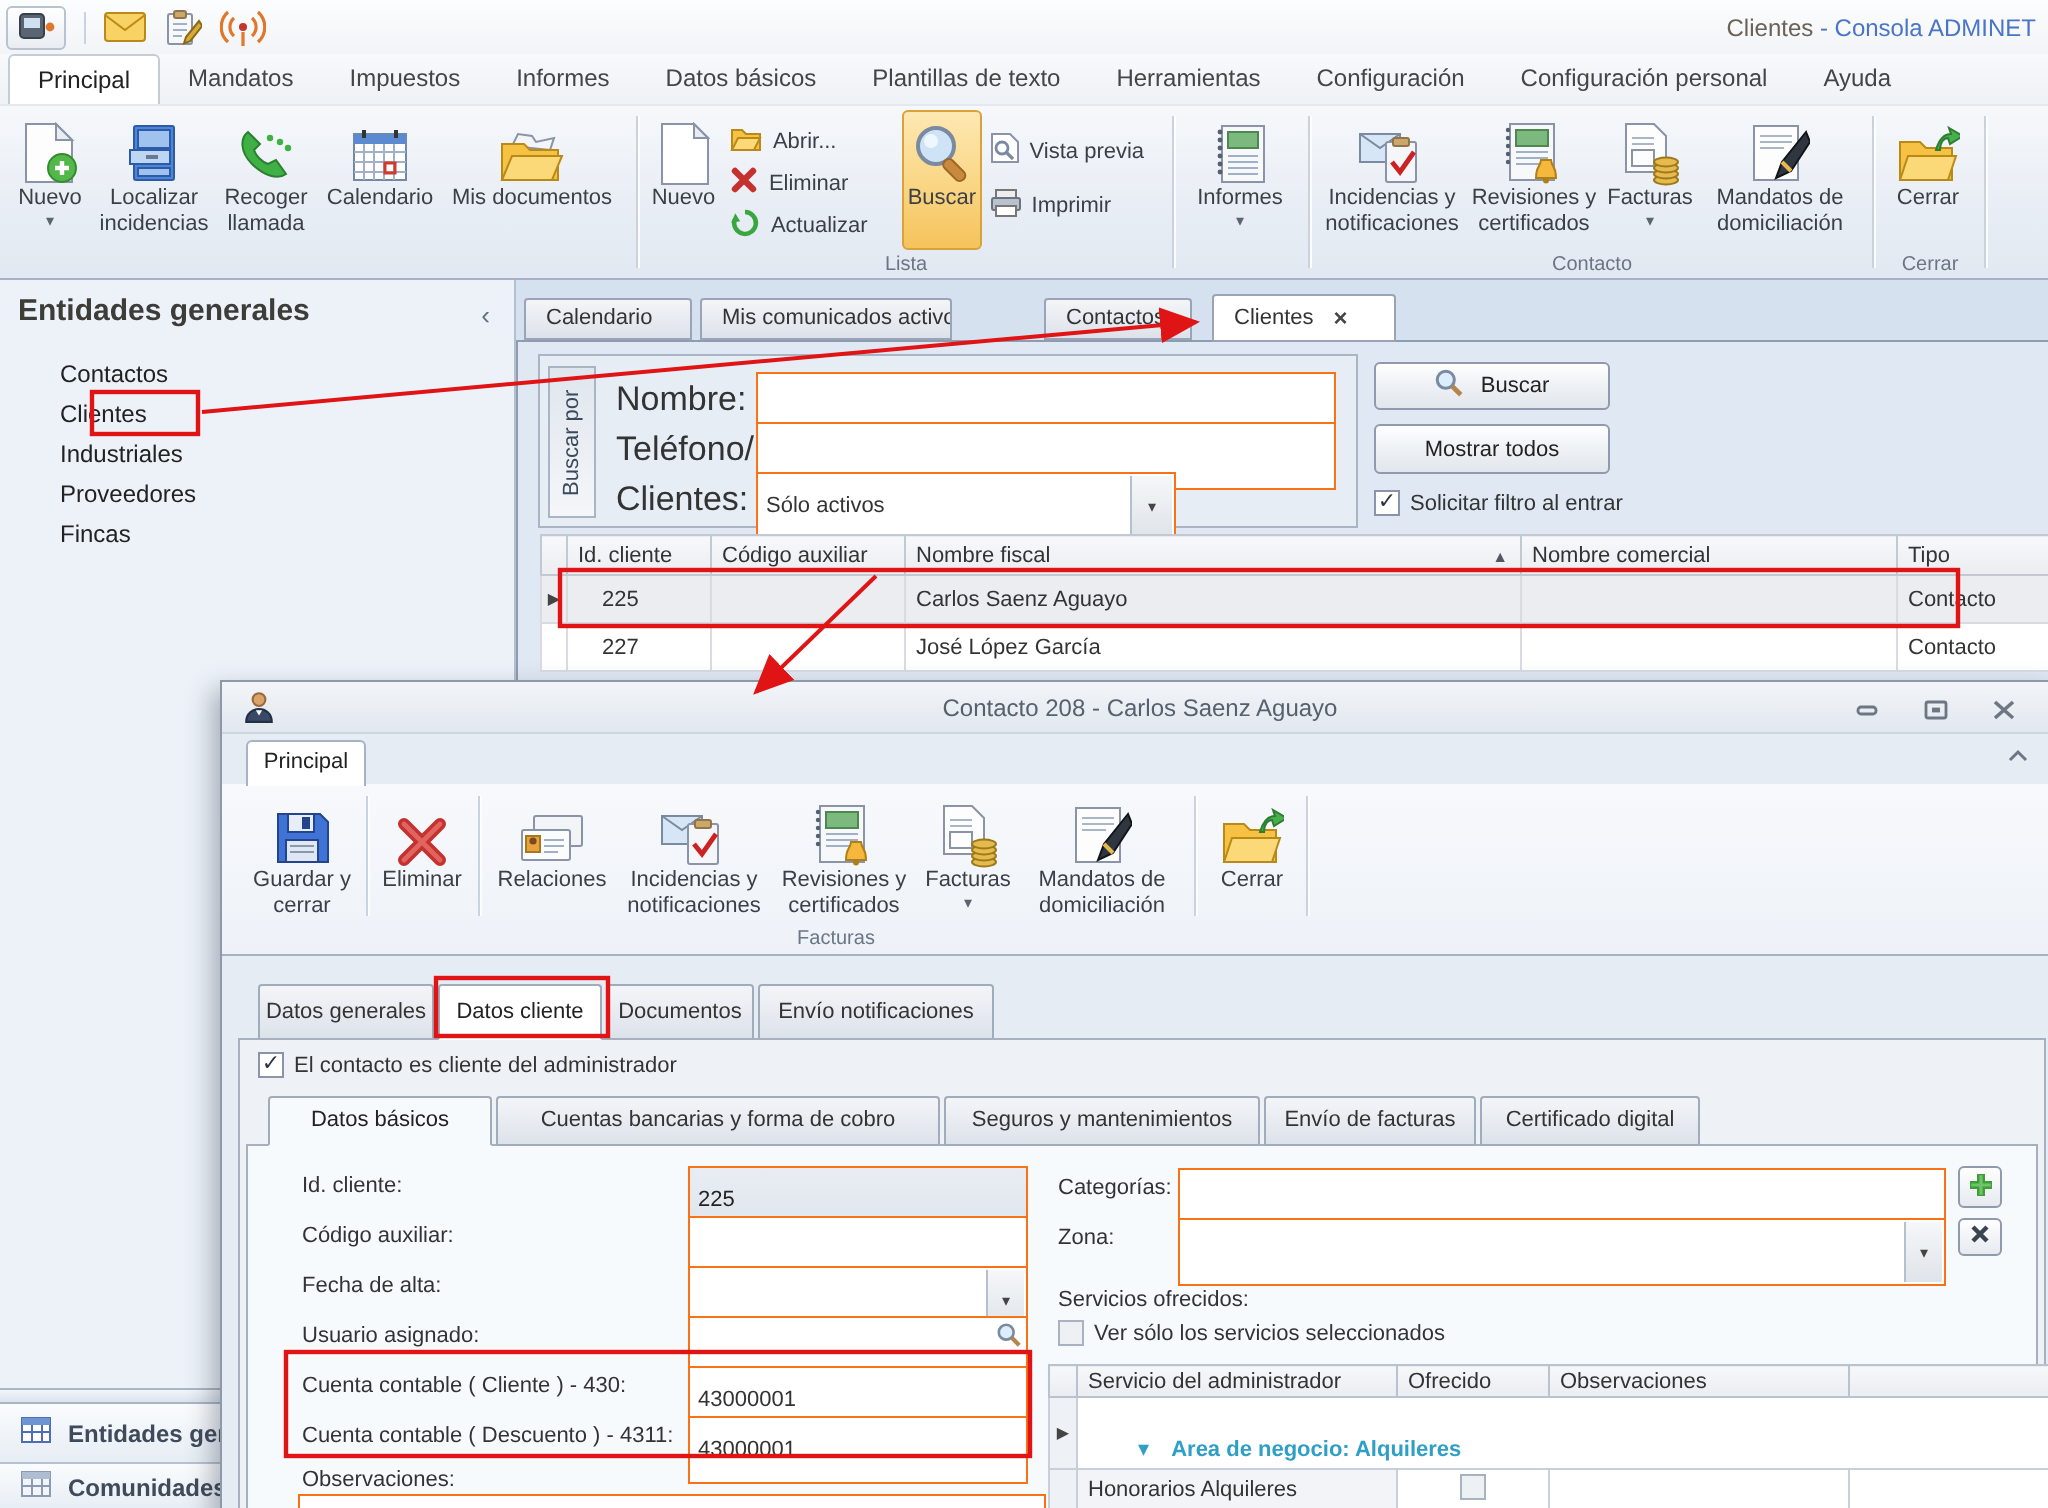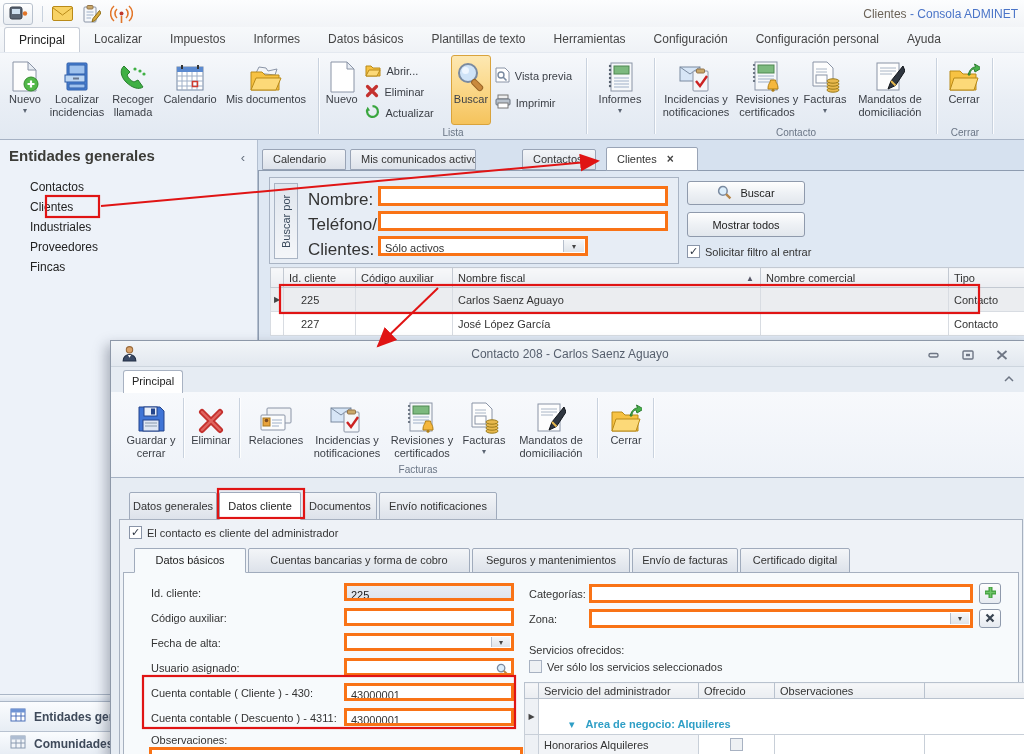--- a/index.html
+++ b/index.html
@@ -45,21 +45,21 @@
 
 .contentpanel{left:258px;top:170px;width:766px;height:584px;background:#dfe8f3;border-top:1px solid #8e9cb0;border-left:1px solid #8e9cb0}
 .xtab{position:absolute;top:149px;height:21px;padding:0 10px;line-height:19px;background:linear-gradient(#f3f5f8,#dde2ea);border:1px solid #99a4b6;font-size:11px;color:#333;border-radius:2px 2px 0 0;white-space:nowrap;overflow:hidden}
 .xtab.active{top:147px;height:24px;background:#fff;display:flex;align-items:center;gap:10px;z-index:3;line-height:normal}
 .xclose{font-weight:700;font-size:12px;color:#444}
 
 
 .searchbox{position:absolute;left:10px;top:6px;width:410px;height:87px;background:#e7edf5;border:1px solid #a9b4c4}
 .vlabel{position:absolute;left:4px;top:5px;width:24px;height:76px;border:1px solid #a9b4c4;background:linear-gradient(#f4f6f9,#e0e6ee);display:flex;align-items:center;justify-content:center;writing-mode:vertical-rl;transform:rotate(180deg);color:#3a4a5c;font-size:11px}
 .flabel{position:absolute;font-size:17px;color:#333;white-space:nowrap}
-.tinput{position:absolute;background:#fff;border:3px solid #f97316;height:20px;font-size:11px;padding:3px 4px;display:flex;white-space:nowrap;overflow:hidden}
+.tinput{position:absolute;background:#fff;border:1px solid #f97316;height:20px;font-size:11px;padding:16px 4px;display:flex;align-items:center;white-space:nowrap;overflow:hidden}
 .tinput.ro{background:linear-gradient(#e9edf3,#dfe5ed);color:#222}
 .ddseg{position:absolute;right:1px;top:1px;bottom:1px;width:21px;background:linear-gradient(#f5f7f9,#dfe4ea);border-left:1px solid #b6bfcc;display:flex;align-items:center;justify-content:center;font-size:8px;color:#444}
 .btn{position:absolute;background:linear-gradient(#fefefe,#eef1f5 50%,#e2e7ed);border:1px solid #8f9aac;border-radius:3px;display:flex;align-items:center;justify-content:center;gap:8px;font-size:11px;color:#222}
 .sqbtn{position:absolute;border:1px solid #8f9aac;border-radius:3px;background:linear-gradient(#fefefe,#e6eaf0);display:flex;align-items:center;justify-content:center}
 .cb{display:inline-flex;width:13px;height:13px;background:#fff;border:1px solid #8a95a8;align-items:center;justify-content:center;flex:0 0 auto}
 .cb .mk{font-size:11px;font-weight:700;color:#2b3340;line-height:1}
 .cb.off{background:#eef1f4;border-color:#a8b2c2}
 
 
 .clients{position:absolute;left:270px;top:267px;width:754px;border-collapse:collapse;table-layout:fixed;background:#fff;font-size:11px}
@@ -136,21 +136,21 @@
             <circle cx="11.5" cy="9.5" r="2" fill="#c0392b"></circle>
             <rect x="10.7" y="12" width="1.6" height="7" fill="#e2762a"></rect>
           </svg>
       </span>
     </div>
     <div class="apptitle"><span>Clientes</span><span class="app"> - Consola ADMINET</span></div>
   </div>
 
   <div class="abs menubar">
     <span class="mtab active">Principal</span>
-    <span class="mtab">Localizar</span>
+    <span class="mtab">Mandatos</span>
     <span class="mtab">Impuestos</span>
     <span class="mtab">Informes</span>
     <span class="mtab">Datos básicos</span>
     <span class="mtab">Plantillas de texto</span>
     <span class="mtab">Herramientas</span>
     <span class="mtab">Configuración</span>
     <span class="mtab">Configuración personal</span>
     <span class="mtab">Ayuda</span>
   </div>
 

